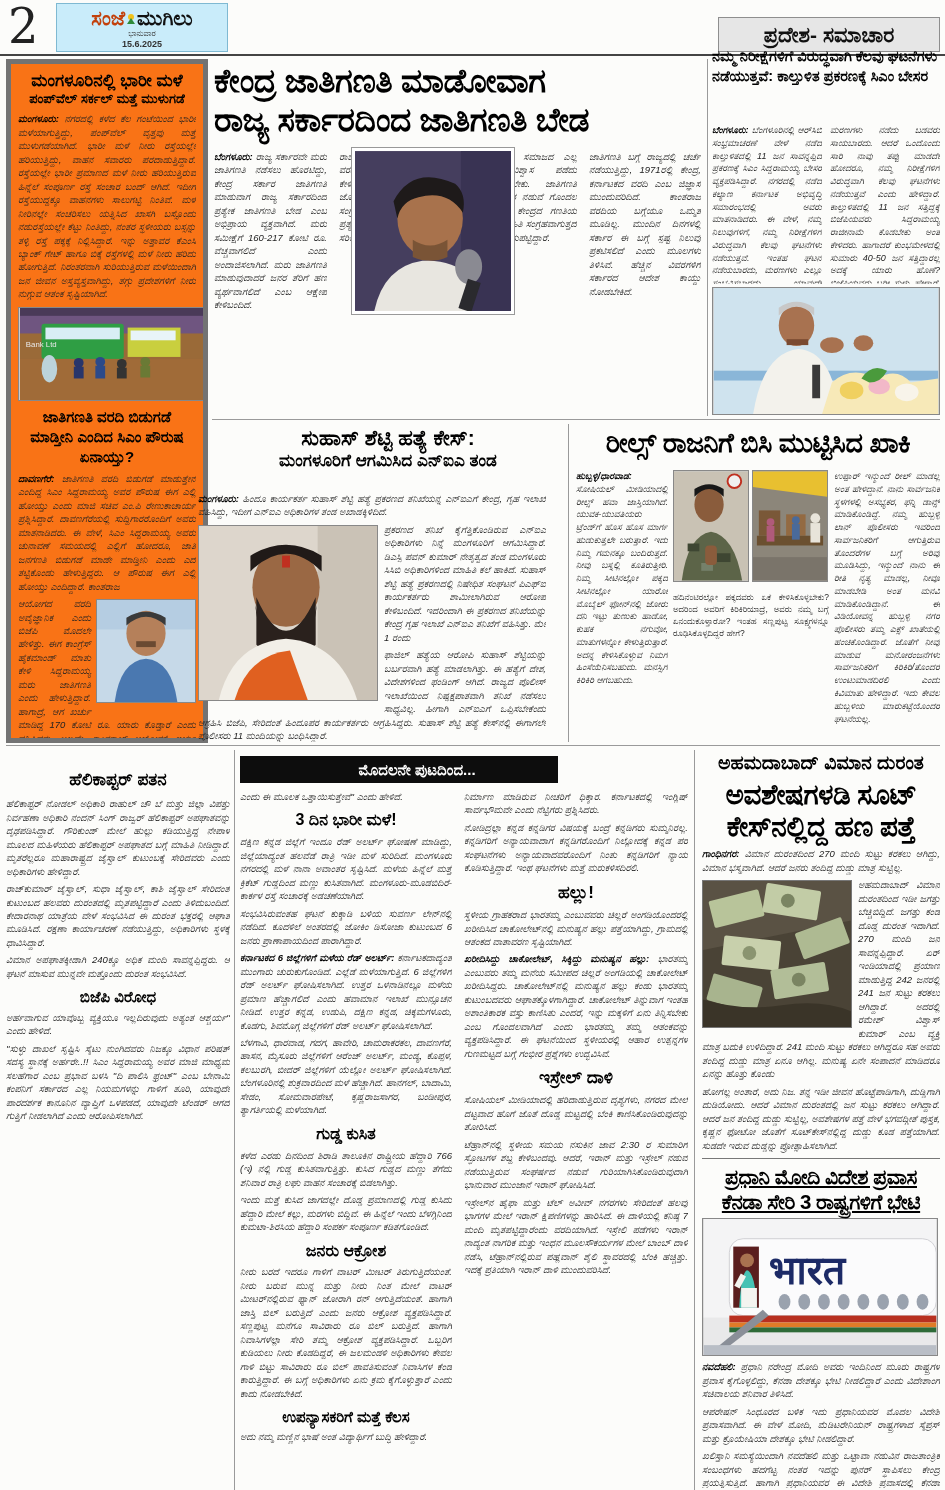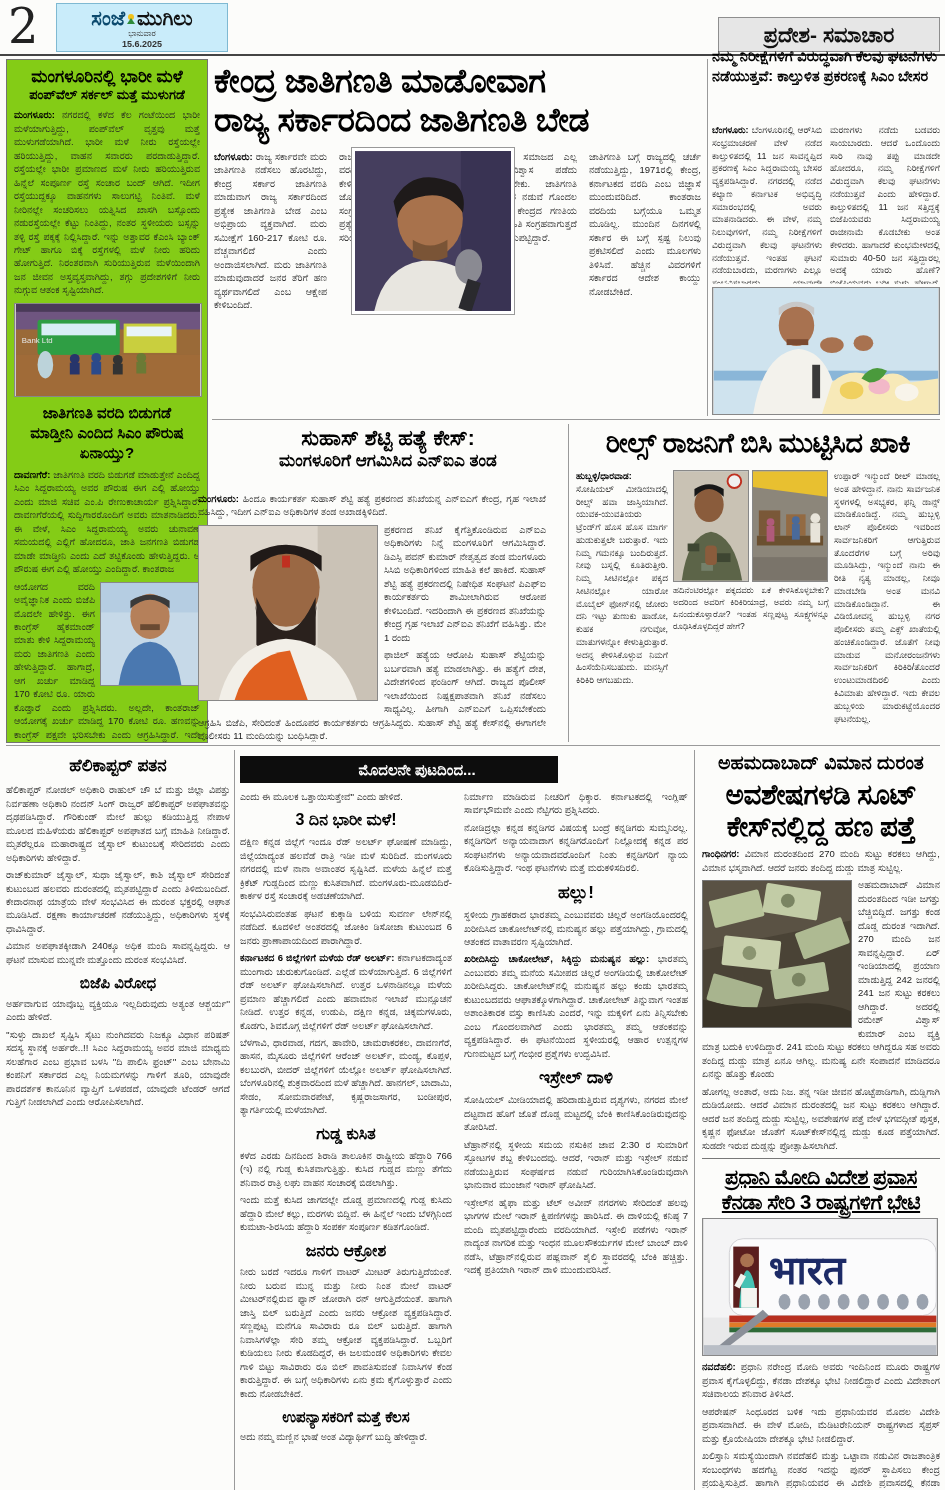--- a/index.html
+++ b/index.html
@@ -2,46 +2,46 @@
 <html><head>
 <meta charset="utf-8">
 <style>
   html,body{margin:0;padding:0;background:#e9e9e9;}
   *{box-sizing:border-box;}
   #page{position:relative;width:945px;height:1490px;background:#fcfcfa;margin:0 auto;
         font-family:"Liberation Sans",sans-serif;color:#1b1b1b;overflow:hidden;}
   .abs{position:absolute;}
   .col{position:absolute;overflow:hidden;font-size:9.5px;line-height:1.42;text-align:justify;color:#222;}
   .flow{overflow:hidden;font-size:9.5px;line-height:1.42;text-align:justify;color:#222;}
-  p{margin:0 0 4px 0;}
+  p{margin:0 0 4px 0;font-style:italic;}
   .dl{font-weight:bold;color:#000;}
   .h-main{font-weight:bold;color:#000;line-height:1.18;letter-spacing:-0.5px;}
   .h-c{text-align:center;font-weight:bold;color:#000;}
   .rule{position:absolute;background:#9a9a9a;}
   .rule-dark{position:absolute;background:#444;}
   .subhead{font-weight:bold;text-align:center;font-size:14px;margin:6px 0 3px;color:#000;}
   .banner{background:#0d0d0d;color:#fff;font-weight:bold;text-align:center;padding-left:36px;}
-  .panel{background:#84cc16;border:1px solid #737373;}
+  .panel{background:#f97316;border:5px solid #737373;}
   .photo{display:block;background:#ccc;}
   svg text{font-family:"Liberation Sans",sans-serif;}
   .kicker{font-weight:bold;text-align:center;font-size:19px;color:#000;margin:0 0 2px;}
   .masthead{background:#c9ecfa;border:1px solid #7fb9d2;}
   .secbox{background:#e6e6e6;border:1px solid #8e8e8e;font-weight:bold;color:#111;
           display:flex;align-items:center;justify-content:center;}
 </style>
 </head>
 <body>
 
 <div id="page">
 
   <div class="abs" style="left:0;top:0;width:945px;height:54px;">
     <div class="abs" style="left:8px;top:0px;font-family:'DejaVu Serif',serif;font-size:48px;line-height:52px;color:#222;">2</div>
     <div class="abs masthead" style="left:56px;top:3px;width:172px;height:49px;text-align:center;">
       <div style="margin-top:3px;font-size:20px;font-weight:bold;line-height:22px;">
-        <span style="color:#0c4a6e;">ಸಂಜೆ</span><span style="display:inline-block;width:12px;height:12px;vertical-align:top;">
+        <span style="color:#c2410c;">ಸಂಜೆ</span><span style="display:inline-block;width:12px;height:12px;vertical-align:top;">
           <svg width="12" height="12" viewBox="0 0 12 12">
               <circle cx="6" cy="4" r="3" fill="#f3c21a"></circle>
               <path d="M2 11 L6 5 L10 11 Z" fill="#2e8b3a"></path>
             </svg>
         </span><span style="color:#111;">ಮುಗಿಲು</span>
       </div>
       <div style="font-size:8px;color:#333;">ಭಾನುವಾರ</div>
       <div style="font-size:9px;font-weight:bold;color:#333;">15.6.2025</div>
     </div>
     <div class="abs secbox" style="left:718px;top:17px;width:222px;height:35px;font-size:21px;">
@@ -195,31 +195,31 @@
           <rect x="4" y="66" width="68" height="10" fill="#6b5030"></rect>
           <circle cx="18" cy="52" r="4" fill="#b05a7a"></circle>
             <rect x="14" y="56" width="8" height="16" fill="#b05a7a"></rect>
           <circle cx="44" cy="50" r="4" fill="#4a6a9a"></circle>
             <rect x="40" y="54" width="8" height="16" fill="#4a6a9a"></rect>
           <circle cx="64" cy="48" r="5" fill="#e8e4da"></circle>
             <rect x="59" y="53" width="10" height="20" fill="#e8e4da"></rect>
           <rect x="0" y="88" width="76" height="24" fill="#7a746a"></rect>
         </svg>
       </div>
-      <div class="flow" style="font-size:8.5px;margin-top:3px;line-height:1.4;">ಹದಿನೆಂಟಿರಲ್ಲೋ ಪಕ್ಕದವರು ಏಕೆ ಕೇಳಿಸಿಕೊಳ್ಳಬೇಕು? ಅದರಿಂದ ಅವರಿಗೆ ಕಿರಿಕಿರಿಯಾದ್ರೆ, ಅವರು ನಮ್ಮ ಬಗ್ಗೆ ಏನಂದುಕೊಳ್ತಾರೋ? ಇಂತಹ ಸಣ್ಣಪುಟ್ಟ ಸೂಕ್ಷ್ಮಗಳನ್ನೂ ರೂಢಿಸಿಕೊಳ್ಳದಿದ್ದರೆ ಹೇಗೆ?</div>
+      <div class="flow" style="font-size:8.5px;margin-top:10px;line-height:1.4;">ಹದಿನೆಂಟಿರಲ್ಲೋ ಪಕ್ಕದವರು ಏಕೆ ಕೇಳಿಸಿಕೊಳ್ಳಬೇಕು? ಅದರಿಂದ ಅವರಿಗೆ ಕಿರಿಕಿರಿಯಾದ್ರೆ, ಅವರು ನಮ್ಮ ಬಗ್ಗೆ ಏನಂದುಕೊಳ್ತಾರೋ? ಇಂತಹ ಸಣ್ಣಪುಟ್ಟ ಸೂಕ್ಷ್ಮಗಳನ್ನೂ ರೂಢಿಸಿಕೊಳ್ಳದಿದ್ದರೆ ಹೇಗೆ?</div>
     </div>
     <div class="flow" style="flex:1;font-size:9px;">
       <p>ಉಪ್ಪಾರ್ ಇನ್ಮುಂದೆ ರೀಲ್ ಮಾಡಲ್ಲ ಅಂತ ಹೇಳಿದ್ದಾನೆ. ನಾನು ಸಾರ್ವಜನಿಕ ಸ್ಥಳಗಳಲ್ಲಿ ಅಸಭ್ಯಕರ, ಫನ್ನಿ ಡಾನ್ಸ್ ಮಾಡಿಕೊಂಡಿದ್ದೆ. ನಮ್ಮ ಹುಬ್ಬಳ್ಳಿ ಲಾನ್ ಪೊಲೀಸರು ಇವರಿಂದ ಸಾರ್ವಜನಿಕರಿಗೆ ಆಗುತ್ತಿರುವ ತೊಂದರೆಗಳ ಬಗ್ಗೆ ಅರಿವು ಮೂಡಿಸಿದ್ದು, ಇನ್ಮುಂದೆ ನಾನು ಈ ರೀತಿ ನೃತ್ಯ ಮಾಡಲ್ಲ, ನೀವೂ ಮಾಡಬೇಡಿ ಅಂತ ಮನವಿ ಮಾಡಿಕೊಂಡಿದ್ದಾನೆ. ಈ ವಿಡಿಯೋವನ್ನ ಹುಬ್ಬಳ್ಳಿ ನಗರ ಪೊಲೀಸರು ತಮ್ಮ ಎಕ್ಸ್ ಖಾತೆಯಲ್ಲಿ ಹಂಚಿಕೊಂಡಿದ್ದಾರೆ. ಜೊತೆಗೆ ನೀವು ಮಾಡುವ ಮನೋರಂಜನೆಗಳು ಸಾರ್ವಜನಿಕರಿಗೆ ಕಿರಿಕಿರಿ/ತೊಂದರೆ ಉಂಟುಮಾಡದಿರಲಿ ಎಂದು ಕಿವಿಮಾತು ಹೇಳಿದ್ದಾರೆ. ಇದು ಕೇವಲ ಹುಬ್ಬಳಿಯ ಮಾರುಕಟ್ಟೆಯೊಂದರ ಘಟನೆಯಲ್ಲ.</p>
     </div>
   </div>
 
   <div class="rule" style="left:6px;top:745px;width:934px;height:1px;"></div>
 
   <div class="abs flow" style="left:6px;top:752px;width:224px;height:736px;">
-    <div class="h-c" style="font-size:17px;margin:2px 0 5px;">ಹೆಲಿಕಾಪ್ಟರ್ ಪತನ</div>
+    <div class="h-c" style="font-size:17px;margin:16px 0 5px;">ಹೆಲಿಕಾಪ್ಟರ್ ಪತನ</div>
     <p>ಹೆಲಿಕಾಪ್ಟರ್ ನೋಡಲ್ ಅಧಿಕಾರಿ ರಾಹುಲ್ ಚೌ ಬೆ ಮತ್ತು ಜಿಲ್ಲಾ ವಿಪತ್ತು ನಿರ್ವಹಣಾ ಅಧಿಕಾರಿ ನಂದನ್ ಸಿಂಗ್ ರಾಜ್ವರ್ ಹೆಲಿಕಾಪ್ಟರ್ ಅಪಘಾತವನ್ನು ದೃಢಪಡಿಸಿದ್ದಾರೆ. ಗೌರಿಕುಂಡ್ ಮೇಲೆ ಹುಲ್ಲು ಕಡಿಯುತ್ತಿದ್ದ ನೇಪಾಳ ಮೂಲದ ಮಹಿಳೆಯರು ಹೆಲಿಕಾಪ್ಟರ್ ಅಪಘಾತದ ಬಗ್ಗೆ ಮಾಹಿತಿ ನೀಡಿದ್ದಾರೆ. ಮೃತರೆಲ್ಲರೂ ಮಹಾರಾಷ್ಟ್ರದ ಜೈಸ್ವಾಲ್ ಕುಟುಂಬಕ್ಕೆ ಸೇರಿದವರು ಎಂದು ಅಧಿಕಾರಿಗಳು ಹೇಳಿದ್ದಾರೆ.</p>
     <p>ರಾಜ್‌ಕುಮಾರ್ ಜೈಸ್ವಾಲ್, ಸುಧಾ ಜೈಸ್ವಾಲ್, ಕಾಶಿ ಜೈಸ್ವಾಲ್ ಸೇರಿದಂತೆ ಕುಟುಂಬದ ಹಲವರು ದುರಂತದಲ್ಲಿ ಮೃತಪಟ್ಟಿದ್ದಾರೆ ಎಂದು ತಿಳಿದುಬಂದಿದೆ. ಕೇದಾರನಾಥ ಯಾತ್ರೆಯ ವೇಳೆ ಸಂಭವಿಸಿದ ಈ ದುರಂತ ಭಕ್ತರಲ್ಲಿ ಆಘಾತ ಮೂಡಿಸಿದೆ. ರಕ್ಷಣಾ ಕಾರ್ಯಾಚರಣೆ ನಡೆಯುತ್ತಿದ್ದು, ಅಧಿಕಾರಿಗಳು ಸ್ಥಳಕ್ಕೆ ಧಾವಿಸಿದ್ದಾರೆ.</p>
     <p>ವಿಮಾನ ಅಪಘಾತಕ್ಕೀಡಾಗಿ 240ಕ್ಕೂ ಅಧಿಕ ಮಂದಿ ಸಾವನ್ನಪ್ಪಿದ್ದರು. ಆ ಘಟನೆ ಮಾಸುವ ಮುನ್ನವೇ ಮತ್ತೊಂದು ದುರಂತ ಸಂಭವಿಸಿದೆ.</p>
     <div class="subhead" style="font-size:15px;">ಬಿಜೆಪಿ ವಿರೋಧ</div>
     <p>ಅರ್ಹವಾಗುವ ಯಾವೊಬ್ಬ ವ್ಯಕ್ತಿಯೂ ಇಲ್ಲದಿರುವುದು ಅತ್ಯಂತ ಆಶ್ಚರ್ಯ'' ಎಂದು ಹೇಳಿದೆ.</p>
     <p>''ಸುಳ್ಳು ದಾಖಲೆ ಸೃಷ್ಟಿಸಿ ಸೈಟು ನುಂಗಿದವರು ನಿಜಕ್ಕೂ ವಿಧಾನ ಪರಿಷತ್ ಸದಸ್ಯ ಸ್ಥಾನಕ್ಕೆ ಅರ್ಹರೇ..!! ಸಿಎಂ ಸಿದ್ದರಾಮಯ್ಯ ಅವರ ಮಾಜಿ ಮಾಧ್ಯಮ ಸಲಹೆಗಾರ ಎಂಬ ಪ್ರಭಾವ ಬಳಸಿ ''ದಿ ಪಾಲಿಸಿ ಫ್ರಂಟ್'' ಎಂಬ ಬೇನಾಮಿ ಕಂಪನಿಗೆ ಸರ್ಕಾರದ ಎಲ್ಲ ನಿಯಮಗಳನ್ನು ಗಾಳಿಗೆ ತೂರಿ, ಯಾವುದೇ ಪಾರದರ್ಶಕ ಕಾನೂನಿನ ವ್ಯಾಪ್ತಿಗೆ ಒಳಪಡದೆ, ಯಾವುದೇ ಟೆಂಡರ್ ಆಗದೆ ಗುತ್ತಿಗೆ ನೀಡಲಾಗಿದೆ ಎಂದು ಆರೋಪಿಸಲಾಗಿದೆ.</p>
   </div>
 
   <div class="rule" style="left:234px;top:750px;width:1px;height:740px;"></div>
 

